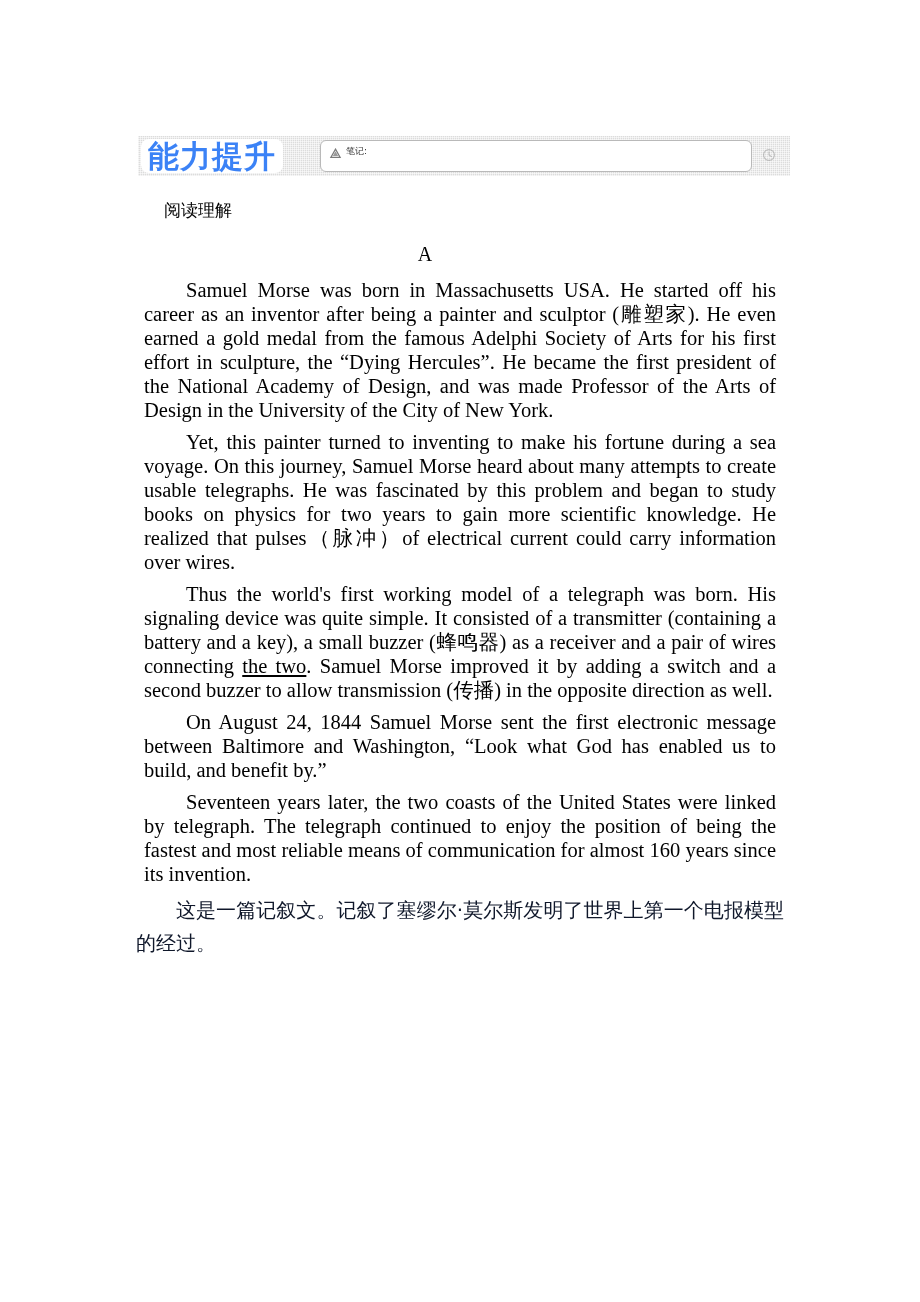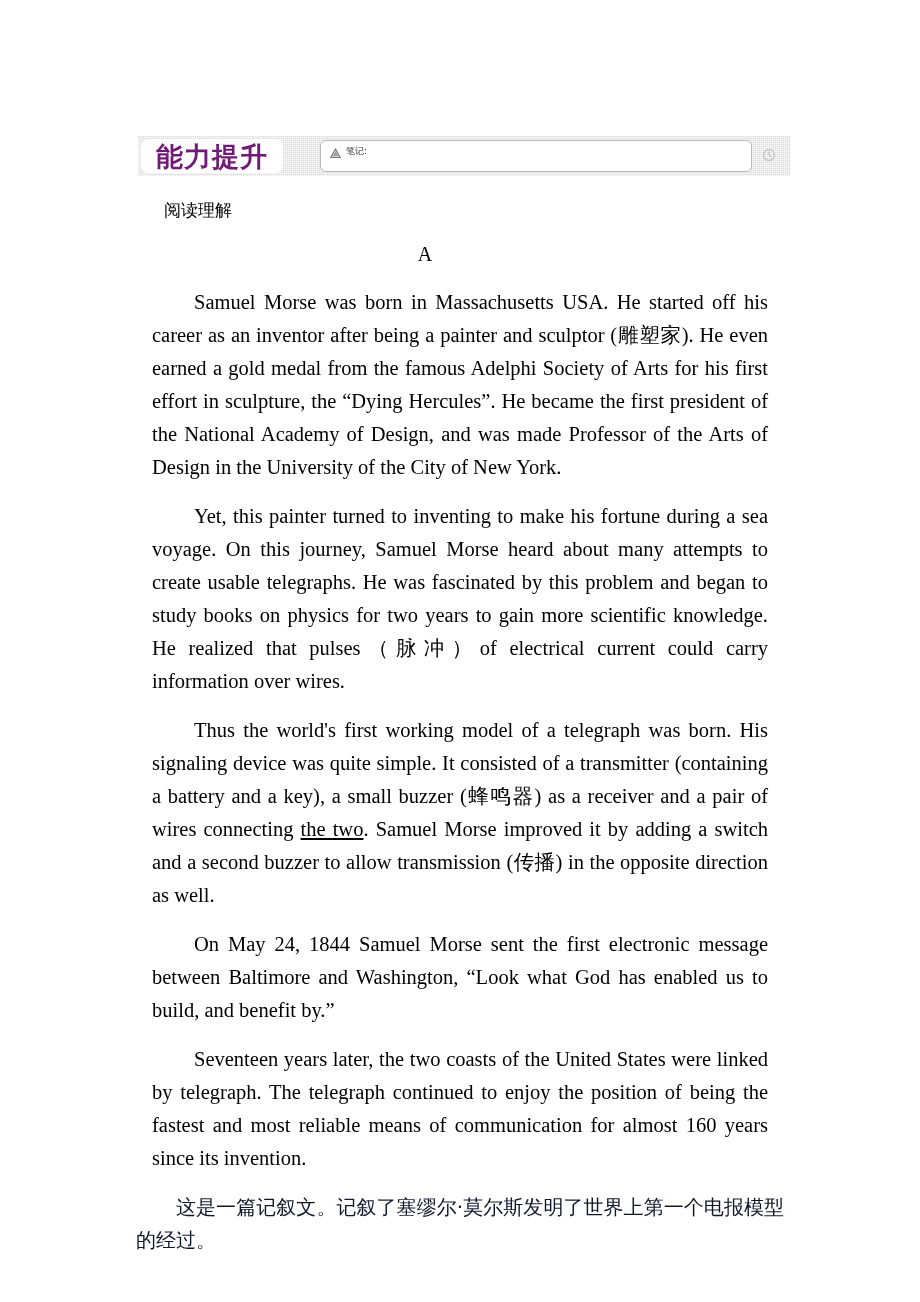--- a/index.html
+++ b/index.html
@@ -38,23 +38,23 @@
     height: 34px;
     background: #ffffff;
     border-radius: 8px;
     display: flex;
     align-items: center;
     justify-content: center;
   }
   .section-chip-label {
     font-family: "DejaVu Sans", "Liberation Sans", sans-serif;
     font-weight: bold;
-    font-size: 27px;
+    font-size: 31px;
     letter-spacing: 1px;
-    color: #701a75;
+    color: #3b82f6;
     line-height: 1;
   }
 
   .note-box {
     position: absolute;
     left: 182px;
     top: 4px;
     width: 432px;
     height: 32px;
     background: #ffffff;
@@ -108,23 +108,23 @@
   .passage-label {
     text-align: center;
     font-size: 20px;
     font-family: "Liberation Serif", "DejaVu Serif", serif;
     margin: 0 0 4px 0;
     line-height: 1.6;
     padding-right: 70px;
   }
 
   p.para {
-    margin: 16px;
+    margin: 8px;
     font-size: 20.5px;
-    line-height: 33px;
+    line-height: 24px;
     text-align: justify;
     text-justify: inter-word;
     text-indent: 42px;
     font-family: "Liberation Serif", "DejaVu Serif", serif;
     color: #000000;
   }
   p.para:last-child { text-align: left; }
 
   .u { text-decoration: underline; }
 
@@ -172,16 +172,16 @@
 
   <div class="passage-label">A</div>
 
   <p class="para">Samuel Morse was born in Massachusetts USA. He started off his career as an inventor after being a painter and sculptor (雕塑家). He even earned a gold medal from the famous Adelphi Society of Arts for his first effort in sculpture, the “Dying Hercules”. He became the first president of the National Academy of Design, and was made Professor of the Arts of Design in the University of the City of New York.</p>
   <p class="para">Yet, this painter turned to inventing to make his fortune during a sea voyage. On this journey, Samuel Morse heard about many attempts to create usable telegraphs. He was fascinated by this problem and began to study books on physics for two years to gain more scientific knowledge. He realized that pulses（脉冲）of electrical current could carry information over wires.</p>
 
   <p class="para">
     <span>Thus the world's first working model of a telegraph was born. His signaling device was quite simple. It consisted of a transmitter (containing a battery and a key), a small buzzer (蜂鸣器) as a receiver and a pair of wires connecting </span><span class="u">the two</span><span>. Samuel Morse improved it by adding a switch and a second buzzer to allow transmission (传播) in the opposite direction as well.</span>
   </p>
 
-  <p class="para">On May 24, 1844 Samuel Morse sent the first electronic message between Baltimore and Washington, “Look what God has enabled us to build, and benefit by.”</p>
+  <p class="para">On August 24, 1844 Samuel Morse sent the first electronic message between Baltimore and Washington, “Look what God has enabled us to build, and benefit by.”</p>
   <p class="para">Seventeen years later, the two coasts of the United States were linked by telegraph. The telegraph continued to enjoy the position of being the fastest and most reliable means of communication for almost 160 years since its invention.</p>
   <p class="para-cn">这是一篇记叙文。记叙了塞缪尔·莫尔斯发明了世界上第一个电报模型的经过。</p>
 </div>
 
 </body></html>

